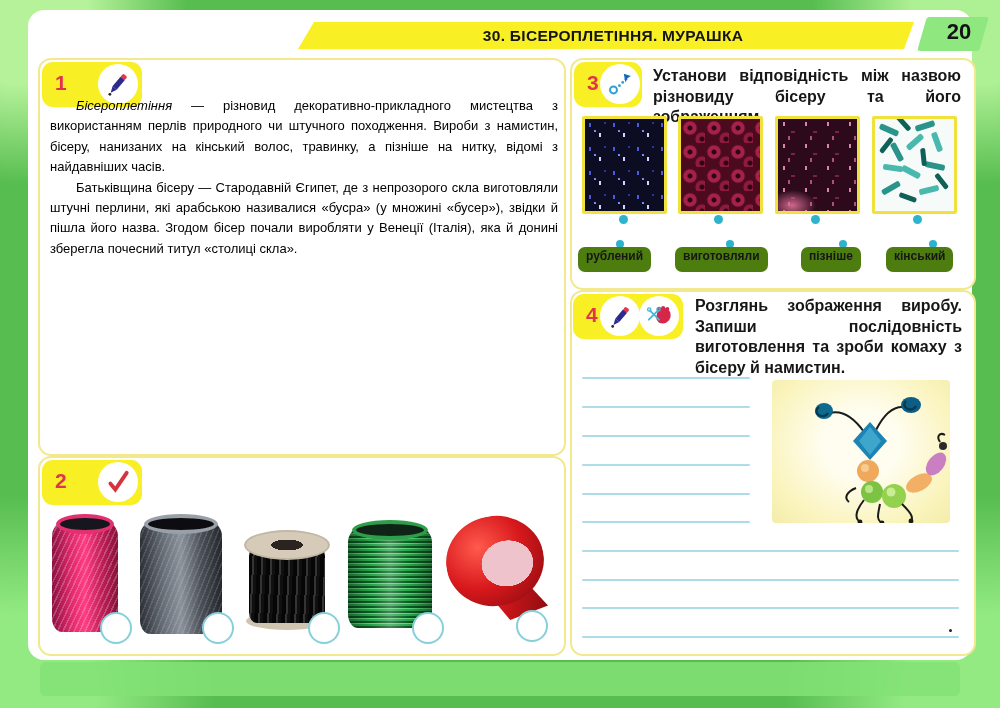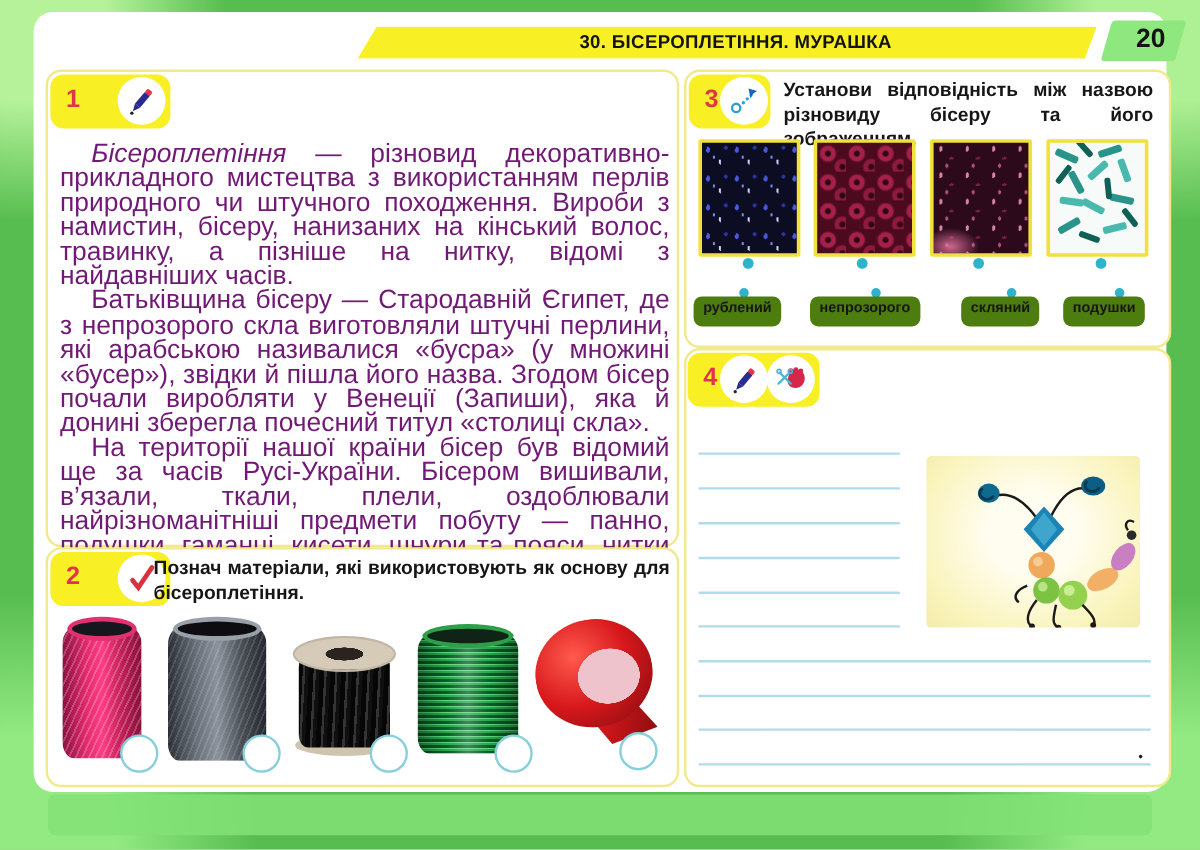--- a/index.html
+++ b/index.html
@@ -29,21 +29,21 @@
   .box3{left:570px;top:58px;width:402px;height:228px;}
   .box4{left:570px;top:290px;width:402px;height:362px;}
   
   .badge{background:#f8ef25;border-radius:11px;height:45px;}
   .badge .num{position:absolute;left:13px;top:9px;font-weight:bold;font-size:21px;color:#e0344e;}
   .icon-circle{position:absolute;top:2px;width:40px;height:40px;border-radius:50%;background:#fff;
     display:flex;align-items:center;justify-content:center;}
   
   .instr{font-weight:bold;font-size:16px;line-height:20.5px;color:#161616;text-align:justify;}
   
-  .reading{left:50px;top:118px;width:508px;font-size:22px;line-height:20.4px;color:#701a75;text-align:justify;}
+  .reading{left:50px;top:96px;width:508px;font-size:13px;line-height:20.4px;color:#000000;text-align:justify;}
   .reading p{margin:0;text-indent:26px;}
   
   .check-circle{width:32px;height:32px;border-radius:50%;background:#fff;border:2.5px solid #86cfdb;box-sizing:border-box;}
   .cap{position:absolute;left:4px;right:4px;top:0;height:20px;border-radius:50%;box-sizing:border-box;}
   .spool-body{position:absolute;left:0;right:0;top:9px;bottom:0;border-radius:10px/14px;}
   
   .bead-img{top:116px;width:85px;height:98px;border:3px solid #f0e13c;box-sizing:border-box;border-radius:2px;}
   .match-dot{width:9px;height:9px;border-radius:50%;background:#2fb3cd;}
   .bead-label{top:247px;height:25px;background:#4d7c0f;border-radius:7px;padding:2px 8px 0 8px;
     font-weight:bold;font-size:12px;color:#161616;box-sizing:border-box;}
@@ -78,35 +78,33 @@
           <rect x="9.5" y="5.4" width="5" height="11.5" fill="#2b2b8f"></rect>
           <path d="M9.5 16.9 L12 22.5 L14.5 16.9 Z" fill="#2b2b8f"></path>
         </g>
         <circle cx="4.5" cy="21.5" r="1.3" fill="#222"></circle>
       </svg>
     </span>
   </div>
 
   <div class="abs reading">
     <p><i>Бісероплетіння</i><span> — різновид декоративно-прикладного мистецтва з використанням перлів природного чи штучного походження. Вироби з намистин, бісеру, нанизаних на кінський волос, травинку, а пізніше на нитку, відомі з найдавніших часів.</span></p>
-    <p>Батьківщина бісеру — Стародавній Єгипет, де з непрозорого скла виготовляли штучні перлини, які арабською називалися «бусра» (у множині «бусер»), звідки й пішла його назва. Згодом бісер почали виробляти у Венеції (Запиши), яка й донині зберегла почесний титул «столиці скла».</p>
-    <p>На території нашої країни бісер був відомий ще за часів Русі-України. Бісером вишивали, в’язали, ткали, плели, оздоблювали найрізноманітніші предмети побуту — панно, подушки, гаманці, кисети, шнури та пояси, нитки бісеру вплітали в пряжу.</p>
+    <p>Батьківщина бісеру — Стародавній Єгипет, де з непрозорого скла виготовляли штучні перлини, які арабською називалися «бусра» (у множині «бусер»), звідки й пішла його назва. Згодом бісер почали виробляти у Венеції (Італія), яка й донині зберегла почесний титул «столиці скла».</p>
   </div>
 
   <div class="abs task-box box2"></div>
 
   <div class="abs badge" style="left:42px;top:460px;width:100px;">
     <span class="num">2</span>
     <span class="icon-circle" style="left:56px;">
       <svg width="26" height="26" viewBox="0 0 24 24" aria-hidden="true">
         <path d="M5 13.5 L9.5 19 L20 3.5" stroke="#d6333f" stroke-width="3.6" fill="none" stroke-linecap="round"></path>
       </svg>
     </span>
   </div>
-  <div class="abs instr" style="left:128px;top:464px;width:430px;">Познач матеріали, які використовують як основу для бісероплетіння.</div>
 
   <div class="abs" style="left:52px;top:514px;width:66px;height:118px;">
     <div class="spool-body" style="background:
       repeating-linear-gradient(115deg,rgba(255,255,255,.22) 0 1.5px,rgba(0,0,0,0) 1.5px 5px),
       linear-gradient(90deg,#8c1040,#e12a6c 30%,#ff3d84 50%,#c02058 75%,#871038);"></div>
     <div class="cap" style="background:#16161e;border:4px solid #e3306f;"></div>
   </div>
 
   <div class="abs" style="left:140px;top:514px;width:82px;height:120px;">
     <div class="spool-body" style="background:
@@ -206,23 +204,23 @@
   <div class="abs match-dot" style="left:714px;top:215px;"></div>
   <div class="abs match-dot" style="left:811px;top:215px;"></div>
   <div class="abs match-dot" style="left:913px;top:215px;"></div>
 
   <div class="abs match-dot" style="left:616px;top:240px;width:8px;height:8px;"></div>
   <div class="abs match-dot" style="left:726px;top:240px;width:8px;height:8px;"></div>
   <div class="abs match-dot" style="left:839px;top:240px;width:8px;height:8px;"></div>
   <div class="abs match-dot" style="left:929px;top:240px;width:8px;height:8px;"></div>
 
   <span class="abs bead-label" style="left:578px;">рублений</span>
-  <span class="abs bead-label" style="left:675px;">непрозорого</span>
-  <span class="abs bead-label" style="left:801px;">скляний</span>
-  <span class="abs bead-label" style="left:886px;">подушки</span>
+  <span class="abs bead-label" style="left:675px;">виготовляли</span>
+  <span class="abs bead-label" style="left:801px;">пізніше</span>
+  <span class="abs bead-label" style="left:886px;">кінський</span>
 
   <div class="abs task-box box4"></div>
 
   <div class="abs badge" style="left:573px;top:294px;width:110px;">
     <span class="num">4</span>
     <span class="icon-circle" style="left:27px;">
       <svg width="25" height="25" viewBox="0 0 24 24" aria-hidden="true">
         <g transform="rotate(40 12 12)">
           <rect x="9.5" y="1.5" width="5" height="4.2" rx="1.4" fill="#e8334a"></rect>
           <rect x="9.5" y="5.4" width="5" height="11.5" fill="#2b2b8f"></rect>
@@ -236,20 +234,21 @@
         <path d="M13 5 C16 2 24 2 26 8 C28 14 24 20 18 20 C13 20 11 16 11 13 Z" fill="#d6264a"></path>
         <circle cx="14" cy="4.5" r="2.4" fill="#d6264a"></circle>
         <circle cx="18.5" cy="3.5" r="2.2" fill="#d6264a"></circle>
         <circle cx="23" cy="4.5" r="2.1" fill="#d6264a"></circle>
         <path d="M4 6 L14 16 M13 6 L3 16" stroke="#49b6d6" stroke-width="2" stroke-linecap="round" fill="none"></path>
         <circle cx="3.5" cy="5" r="1.8" fill="none" stroke="#49b6d6" stroke-width="1.4"></circle>
         <circle cx="13.5" cy="5" r="1.8" fill="none" stroke="#49b6d6" stroke-width="1.4"></circle>
       </svg>
     </span>
   </div>
+  <div class="abs instr" style="left:695px;top:296px;width:267px;">Розглянь зображення виробу. Запиши послідовність виготовлення та зроби комаху з бісеру й намистин.</div>
 
   <div class="abs wline" style="left:582px;top:377px;width:168px;"></div>
   <div class="abs wline" style="left:582px;top:406px;width:168px;"></div>
   <div class="abs wline" style="left:582px;top:435px;width:168px;"></div>
   <div class="abs wline" style="left:582px;top:464px;width:168px;"></div>
   <div class="abs wline" style="left:582px;top:493px;width:168px;"></div>
   <div class="abs wline" style="left:582px;top:521px;width:168px;"></div>
 
   <div class="abs wline" style="left:582px;top:550px;width:377px;"></div>
   <div class="abs wline" style="left:582px;top:579px;width:377px;"></div>

